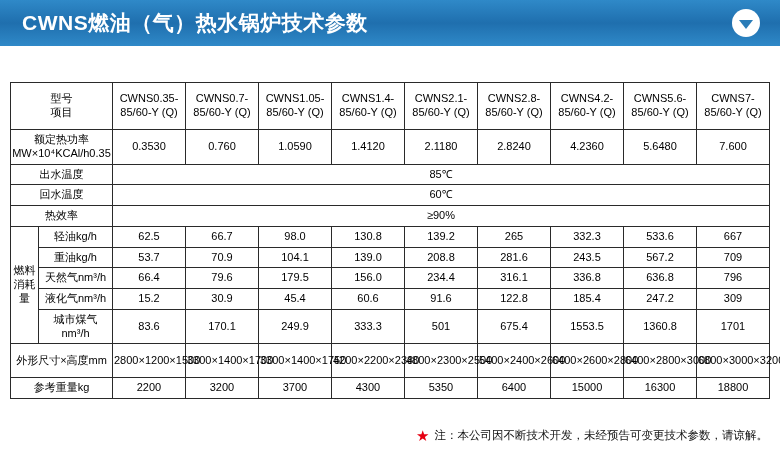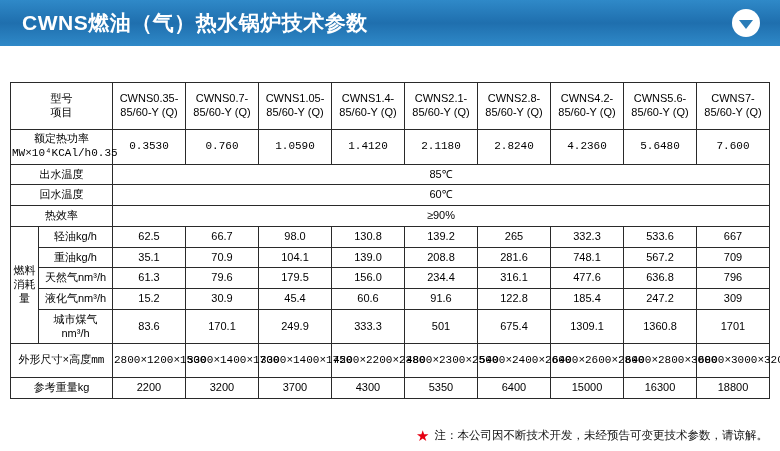--- a/index.html
+++ b/index.html
@@ -109,21 +109,20 @@
   .vert-label {
     font-weight: bold;
     font-size: 10.5px;
     line-height: 1.15;
     width: 28px;
     word-break: break-all;
     padding: 2px 0;
   }
   .tall {
     height: 34px;
-    font-family: Liberation Mono, monospace;
   }
   .num {
     font-size: 11.5px;
   }
   .size-cell {
     font-size: 10.5px;
     line-height: 1.25;
   }
   
   .footer {
@@ -215,39 +214,39 @@
         <td class="num">98.0</td>
         <td class="num">130.8</td>
         <td class="num">139.2</td>
         <td class="num">265</td>
         <td class="num">332.3</td>
         <td class="num">533.6</td>
         <td class="num">667</td>
       </tr>
       <tr>
         <td class="rowlabel-small">重油kg/h</td>
-        <td class="num">35.1</td>
+        <td class="num">53.7</td>
         <td class="num">70.9</td>
         <td class="num">104.1</td>
         <td class="num">139.0</td>
         <td class="num">208.8</td>
         <td class="num">281.6</td>
-        <td class="num">748.1</td>
+        <td class="num">243.5</td>
         <td class="num">567.2</td>
         <td class="num">709</td>
       </tr>
       <tr>
         <td class="rowlabel-small">天然气nm³/h</td>
-        <td class="num">61.3</td>
+        <td class="num">66.4</td>
         <td class="num">79.6</td>
         <td class="num">179.5</td>
         <td class="num">156.0</td>
         <td class="num">234.4</td>
         <td class="num">316.1</td>
-        <td class="num">477.6</td>
+        <td class="num">336.8</td>
         <td class="num">636.8</td>
         <td class="num">796</td>
       </tr>
       <tr>
         <td class="rowlabel-small">液化气nm³/h</td>
         <td class="num">15.2</td>
         <td class="num">30.9</td>
         <td class="num">45.4</td>
         <td class="num">60.6</td>
         <td class="num">91.6</td>
@@ -257,21 +256,21 @@
         <td class="num">309</td>
       </tr>
       <tr>
         <td class="rowlabel-small">城市煤气nm³/h</td>
         <td class="num">83.6</td>
         <td class="num">170.1</td>
         <td class="num">249.9</td>
         <td class="num">333.3</td>
         <td class="num">501</td>
         <td class="num">675.4</td>
-        <td class="num">1309.1</td>
+        <td class="num">1553.5</td>
         <td class="num">1360.8</td>
         <td class="num">1701</td>
       </tr>
 
       <tr class="tall">
         <td colspan="2" class="rowlabel-small">外形尺寸×高度mm</td>
         <td class="size-cell">2800×1200×1500</td>
         <td class="size-cell">3300×1400×1700</td>
         <td class="size-cell">3300×1400×1750</td>
         <td class="size-cell">4200×2200×2380</td>

